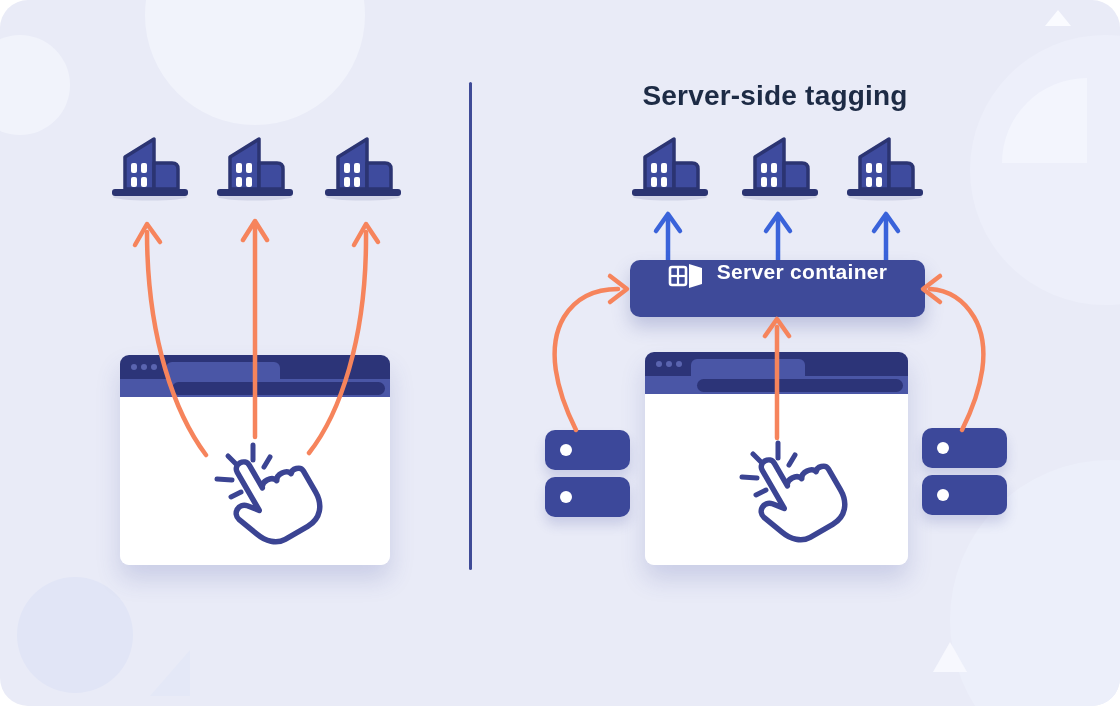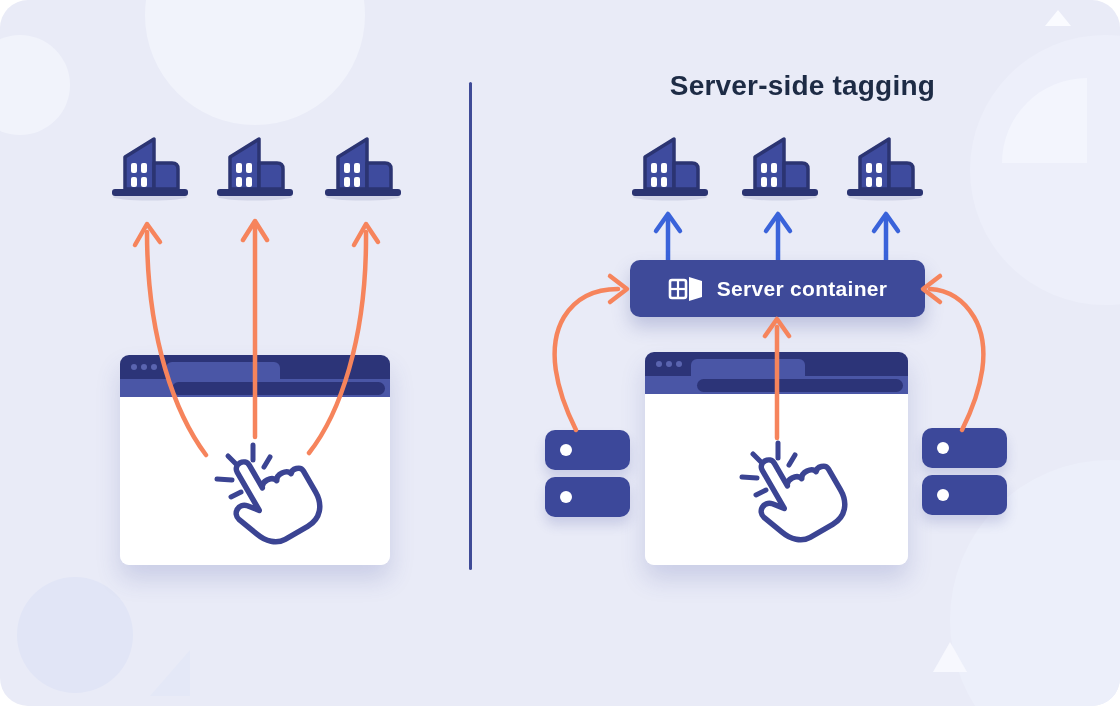--- a/index.html
+++ b/index.html
@@ -29,21 +29,21 @@
          background:var(--dots);}
   .b-tab{position:absolute;left:46px;top:7px;width:114px;height:17px;
          background:var(--bar-light);border-radius:6px 6px 0 0;}
   .b-bar2{position:relative;height:18px;background:var(--bar-light);}
   .b-pill{position:absolute;left:52px;right:5px;top:2.5px;height:13px;
           border-radius:7px;background:var(--bar-dark);}
   .b-body{background:#ffffff;border-radius:0 0 9px 9px;}
   
   .server-box{position:absolute;left:630px;top:260px;width:295px;height:57px;
               background:var(--box);border-radius:10px;display:flex;
-              align-items:center;justify-content:center;gap:13px;
+              align-items:flex-start;justify-content:center;gap:13px;
               box-shadow:0 10px 18px rgba(62,74,153,.25);}
   .server-box span{color:#ffffff;font-size:21px;font-weight:700;letter-spacing:.3px;}
   
   .rack{position:absolute;display:flex;flex-direction:column;gap:7px;}
   .rack-unit{position:relative;width:85px;height:40px;background:var(--rack);
              border-radius:10px;box-shadow:0 8px 12px rgba(60,72,154,.18);}
   .rack-led{position:absolute;left:15px;top:14px;width:12px;height:12px;
             border-radius:50%;background:#ffffff;}
   svg{display:block;}
 </style>
@@ -127,21 +127,21 @@
     <path d="M155,237 L155,25"></path>
     <path d="M143,40 L155,21 L167,40"></path>
     <path d="M209,253 C239,215 267,140 266,32"></path>
     <path d="M254,45 L266,24 L278,42"></path>
   </svg>
 
   <svg class="abs" style="left:200px;top:423px;" width="140" height="130" viewBox="0 0 140 130">
     <use href="#cursor"></use>
   </svg>
 
-  <div class="panel-title" style="left:615px;top:70px;text-align:right;">Server-side tagging</div>
+  <div class="panel-title" style="left:615px;top:80px;">Server-side tagging</div>
 
   <svg class="abs" style="left:630px;top:130px;" width="80" height="72">
       <use href="#building"></use>
     </svg>
   <svg class="abs" style="left:740px;top:130px;" width="80" height="72">
       <use href="#building"></use>
     </svg>
   <svg class="abs" style="left:845px;top:130px;" width="80" height="72">
       <use href="#building"></use>
     </svg>

